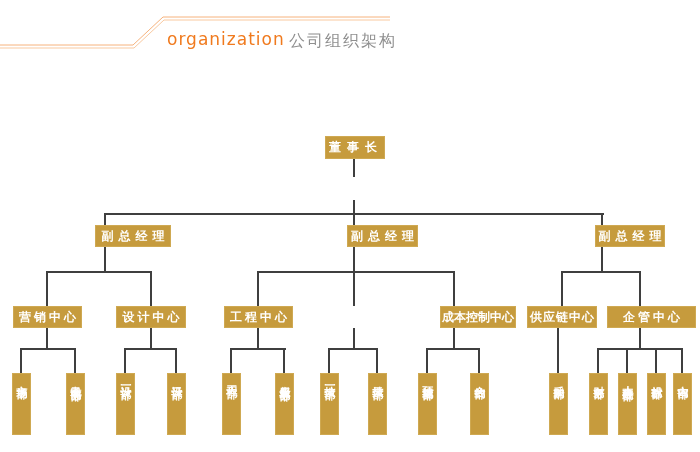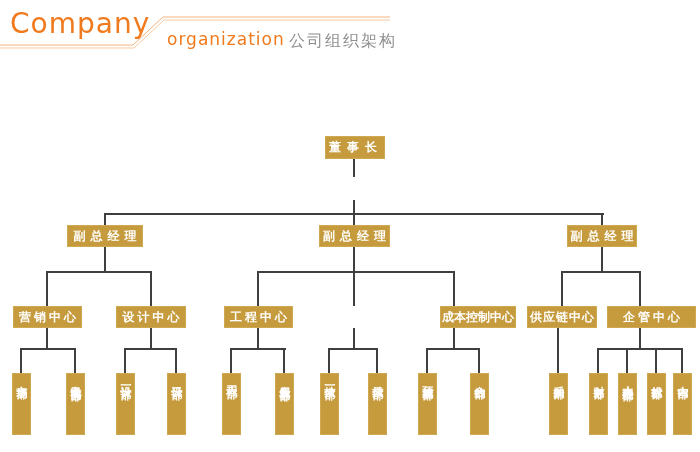--- a/index.html
+++ b/index.html
@@ -14,39 +14,38 @@
   #sub-org{position:absolute;left:167px;top:29px;font-size:17px;color:#F07A1E;letter-spacing:1px;}
   #sub-zh{position:absolute;left:289px;top:31px;font-size:16px;color:#8f8f8f;letter-spacing:2px;}
 
   
   #chart{position:absolute;left:0;top:0;width:700px;height:452px;}
   .box{position:absolute;background:#C69B3D;border:1px solid #CFA952;box-sizing:border-box;
        color:#fff;font-weight:bold;display:flex;align-items:center;justify-content:center;
        white-space:nowrap;}
   .box.h{font-size:12px;}
   .ls6{letter-spacing:6px;padding-left:2px;}
-  .ls5{letter-spacing:5px;padding-left:5px;}
+  .ls5{letter-spacing:5px;padding-left:5px;margin-left:28px;}
   .ls3{letter-spacing:3px;padding-left:3px;}
   .ls1{letter-spacing:1px;padding-left:1px;}
   .ls0{letter-spacing:0;}
   .box.v{writing-mode:vertical-rl;text-orientation:upright;display:block;
          font-size:11px;letter-spacing:1px;line-height:17px;padding-top:3px;text-align:left;}
   .vline,.hline{position:absolute;background:#3F3F3F;}
 </style>
 </head>
 <body>
 
 <div id="page">
 
   <div id="header">
     <svg id="hdr-lines" width="420" height="60" viewBox="0 0 420 60">
       <polyline points="0,45 133,45 163,17 390,17" fill="none" stroke="#F6B27C" stroke-width="1"></polyline>
       <polyline points="0,48 134,48 164,20 390,20" fill="none" stroke="#F9C9A0" stroke-width="1"></polyline>
     </svg>
-    <div id="title-company">Company</div>
     <div id="sub-zh">公司组织架构</div>
     <div id="sub-org">organization</div>
   </div>
 
   <div id="chart">
     <div id="lines">
         <div class="vline" style="left: 353px; top: 159px; width: 2px; height: 18px;"></div>
         <div class="vline" style="left: 353px; top: 200px; width: 2px; height: 13px;"></div>
         <div class="hline" style="left: 104px; top: 213px; width: 500px; height: 2px;"></div>
         <div class="vline" style="left: 104px; top: 213px; width: 2px; height: 12px;"></div>

